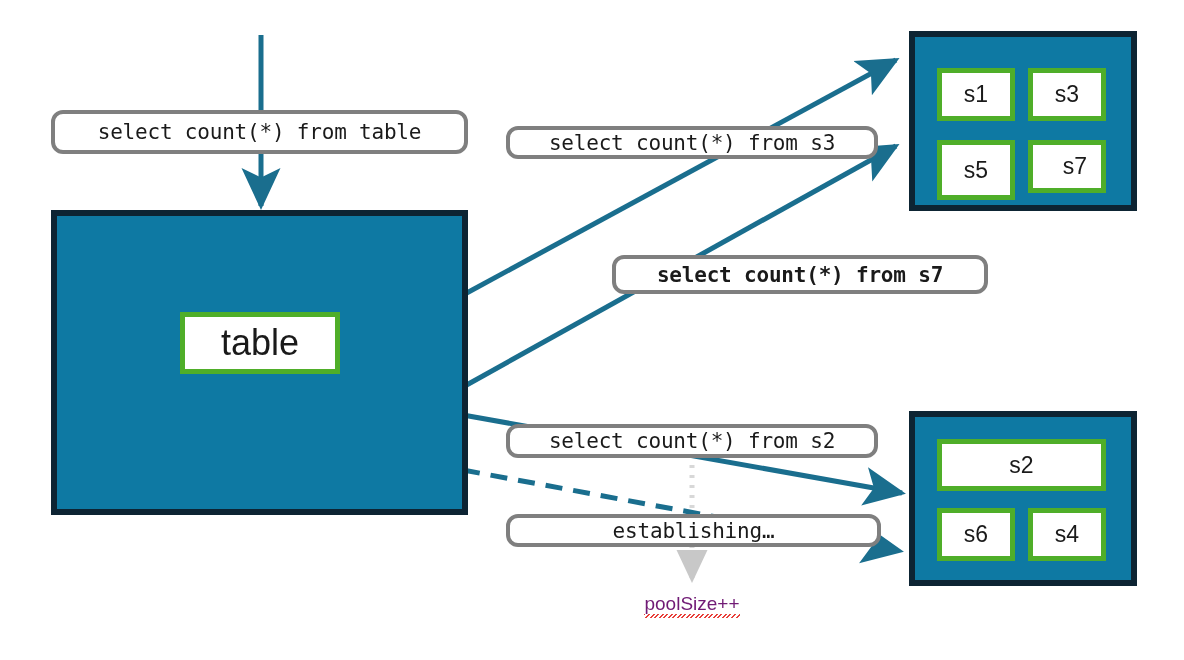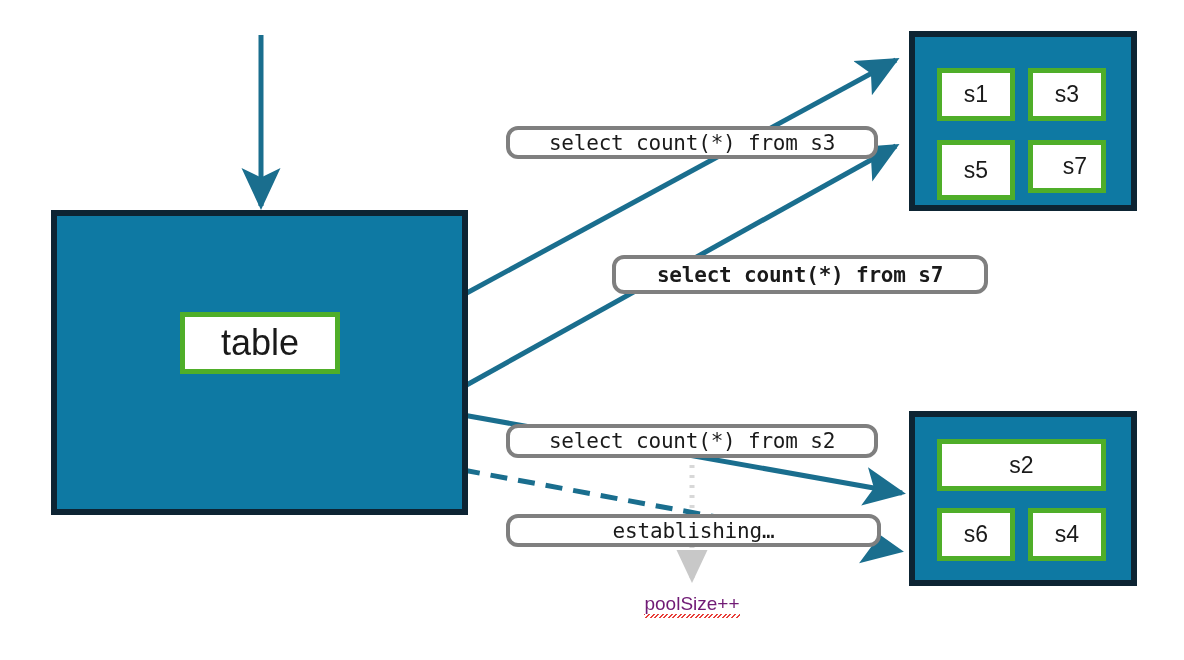--- a/index.html
+++ b/index.html
@@ -138,20 +138,21 @@
   <div class="node-chip small" style="left:937px; top:68px; width:78px; height:53px;">s1</div>
   <div class="node-chip small" style="left:1028px; top:68px; width:78px; height:53px;">s3</div>
   <div class="node-chip small" style="left:937px; top:140px; width:78px; height:60px;">s5</div>
   <div class="node-chip small" style="left:1028px; top:140px; width:78px; height:53px;padding-left:16px;">s7</div>
 
   <div class="container-box" style="left:909px; top:411px; width:228px; height:175px;"></div>
   <div class="node-chip small" style="left:937px; top:439px; width:169px; height:52px;">s2</div>
   <div class="node-chip small" style="left:937px; top:508px; width:78px; height:53px;">s6</div>
   <div class="node-chip small" style="left:1028px; top:508px; width:78px; height:53px;">s4</div>
 
+  <div class="label-pill front" style="left:51px; top:110px; width:417px; height:44px;">select count(*) from table</div>
 
 
   <div class="label-pill front" style="left:506px; top:126px; width:372px; height:33px;">select count(*) from s3</div>
 
   <div class="label-pill front" style="left:612px; top:255px; width:376px; height:39px;font-weight:bold;">select count(*) from s7</div>
 
   <div class="label-pill front" style="left:506px; top:424px; width:372px; height:34px;">select count(*) from s2</div>
 
   <div class="label-pill front" style="left:506px; top:514px; width:375px; height:33px;">establishing…</div>
 

